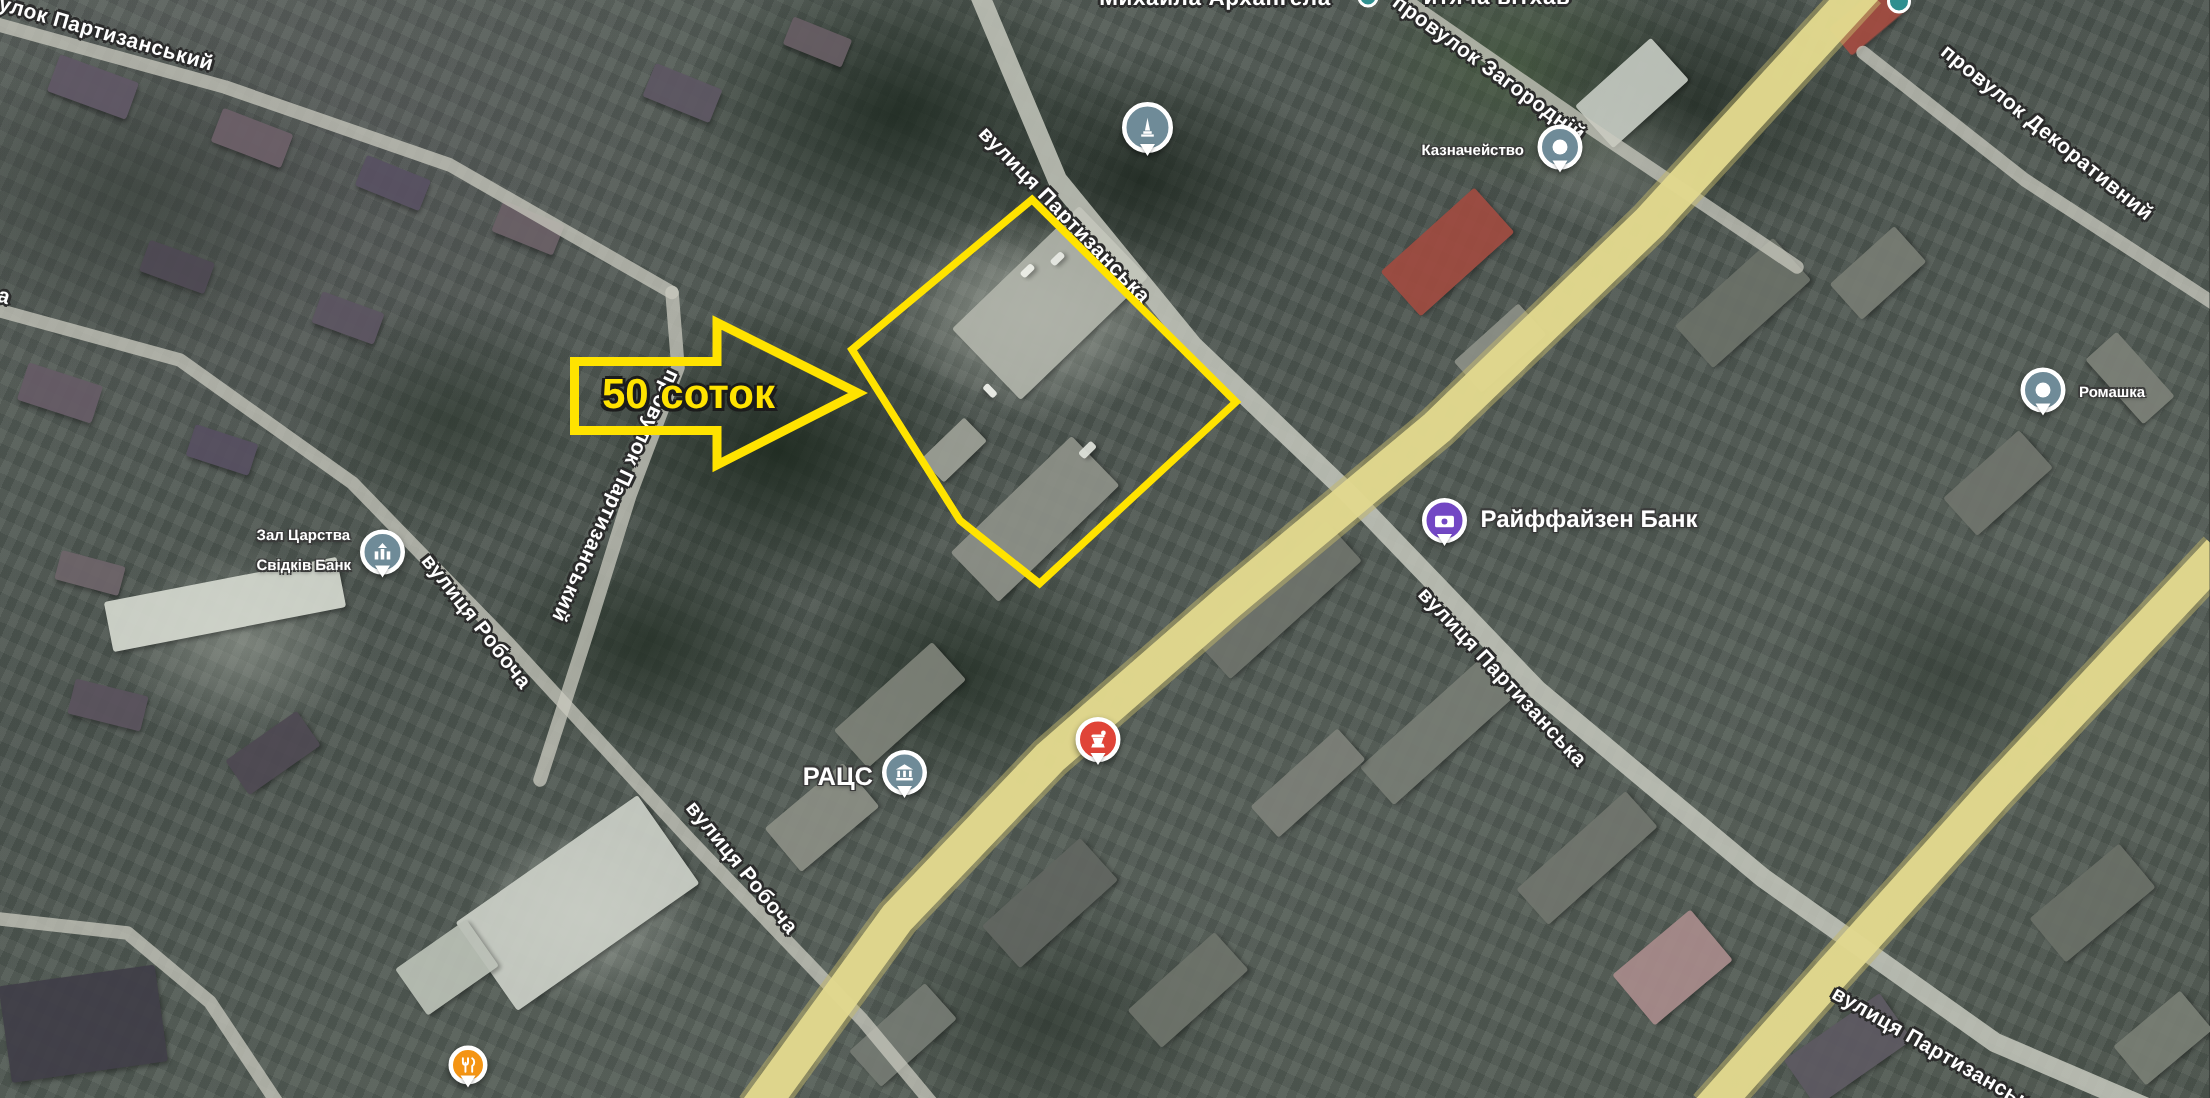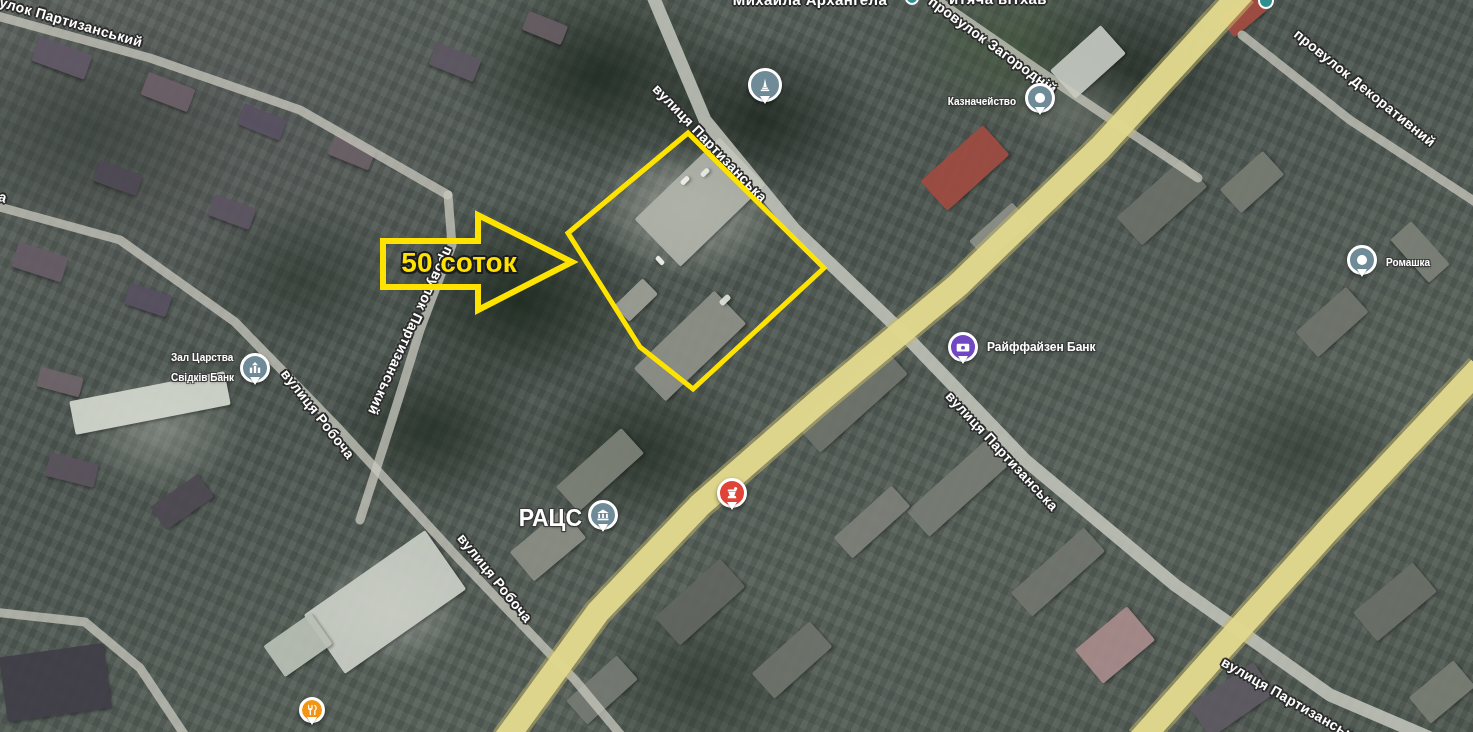--- a/index.html
+++ b/index.html
@@ -154,22 +154,22 @@
   <div class="slabel" style="left:710px;top:143px;transform:translate(-50%,-50%) rotate(46deg);">вулиця Партизанська</div>
   <div class="slabel" style="left:411px;top:331px;transform:translate(-50%,-50%) rotate(115deg);">провулок Партизанський</div>
   <div class="slabel" style="left:318px;top:414px;transform:translate(-50%,-50%) rotate(52deg);">вулиця Робоча</div>
   <div class="slabel" style="left:495px;top:578px;transform:translate(-50%,-50%) rotate(51deg);">вулиця Робоча</div>
   <div class="slabel" style="left:1002px;top:451px;transform:translate(-50%,-50%) rotate(47deg);">вулиця Партизанська</div>
   <div class="slabel" style="left:1291px;top:700px;transform:translate(-50%,-50%) rotate(30deg);">вулиця Партизанська</div>
   <div class="slabel" style="left:3px;top:197px;transform:translate(-50%,-50%) rotate(18deg);">а</div>
 
   <div class="plabel" style="left:1016px;top:101px;transform:translate(-100%,-50%);">Казначейство</div>
   <div class="plabel" style="left:1386px;top:262px;transform:translate(0,-50%);">Ромашка</div>
-  <div class="plabel" style="left:987px;top:347px;transform:translate(0,-50%);font-size:12px;">Райффайзен Банк</div>
-  <div class="plabel" style="left:582px;top:518px;transform:translate(-100%,-50%);font-size:23px;">РАЦС</div>
+  <div class="plabel" style="left:987px;top:347px;transform:translate(0,-50%);font-size:16px;">Райффайзен Банк</div>
+  <div class="plabel" style="left:582px;top:518px;transform:translate(-100%,-50%);font-size:17px;">РАЦС</div>
   <div class="plabel right-align" style="left:234px;top:368px;transform:translate(-100%,-50%);line-height:20px;">
     <div>Зал Царства</div>
     <div>Свідків Банк</div>
   </div>
 
   <div class="pin" style="left:1040px;top:98px;">
     <span class="c sz24" style="background: rgb(111, 139, 152);">
         <span class="pin-dot"></span>
       </span>
   </div>

